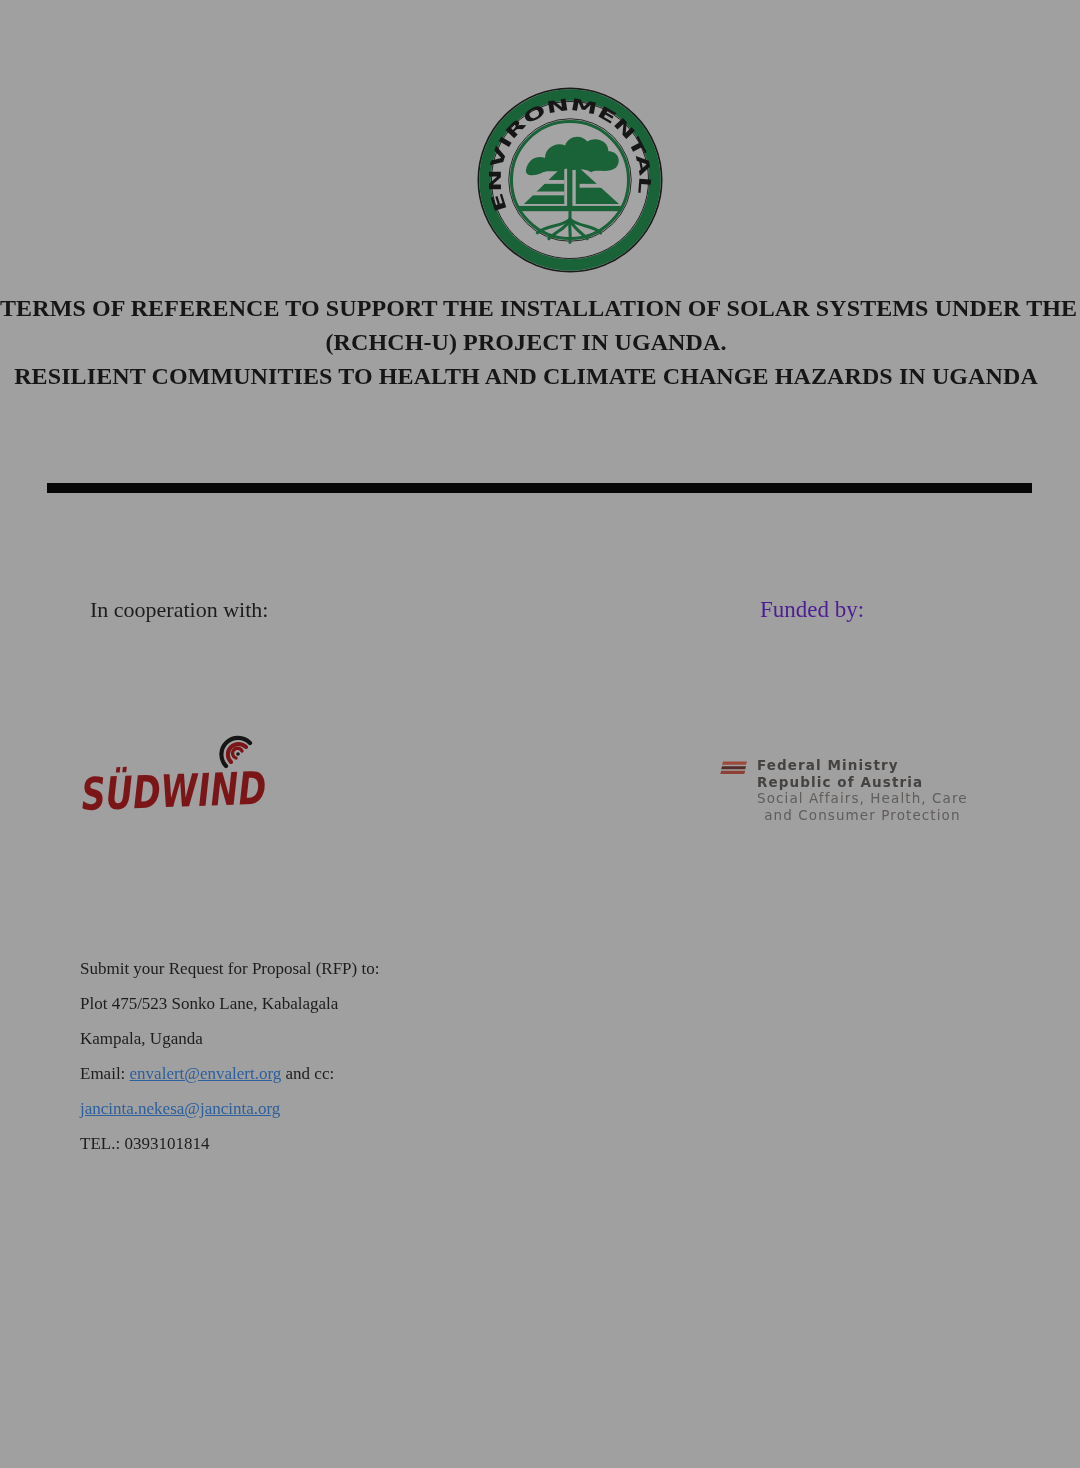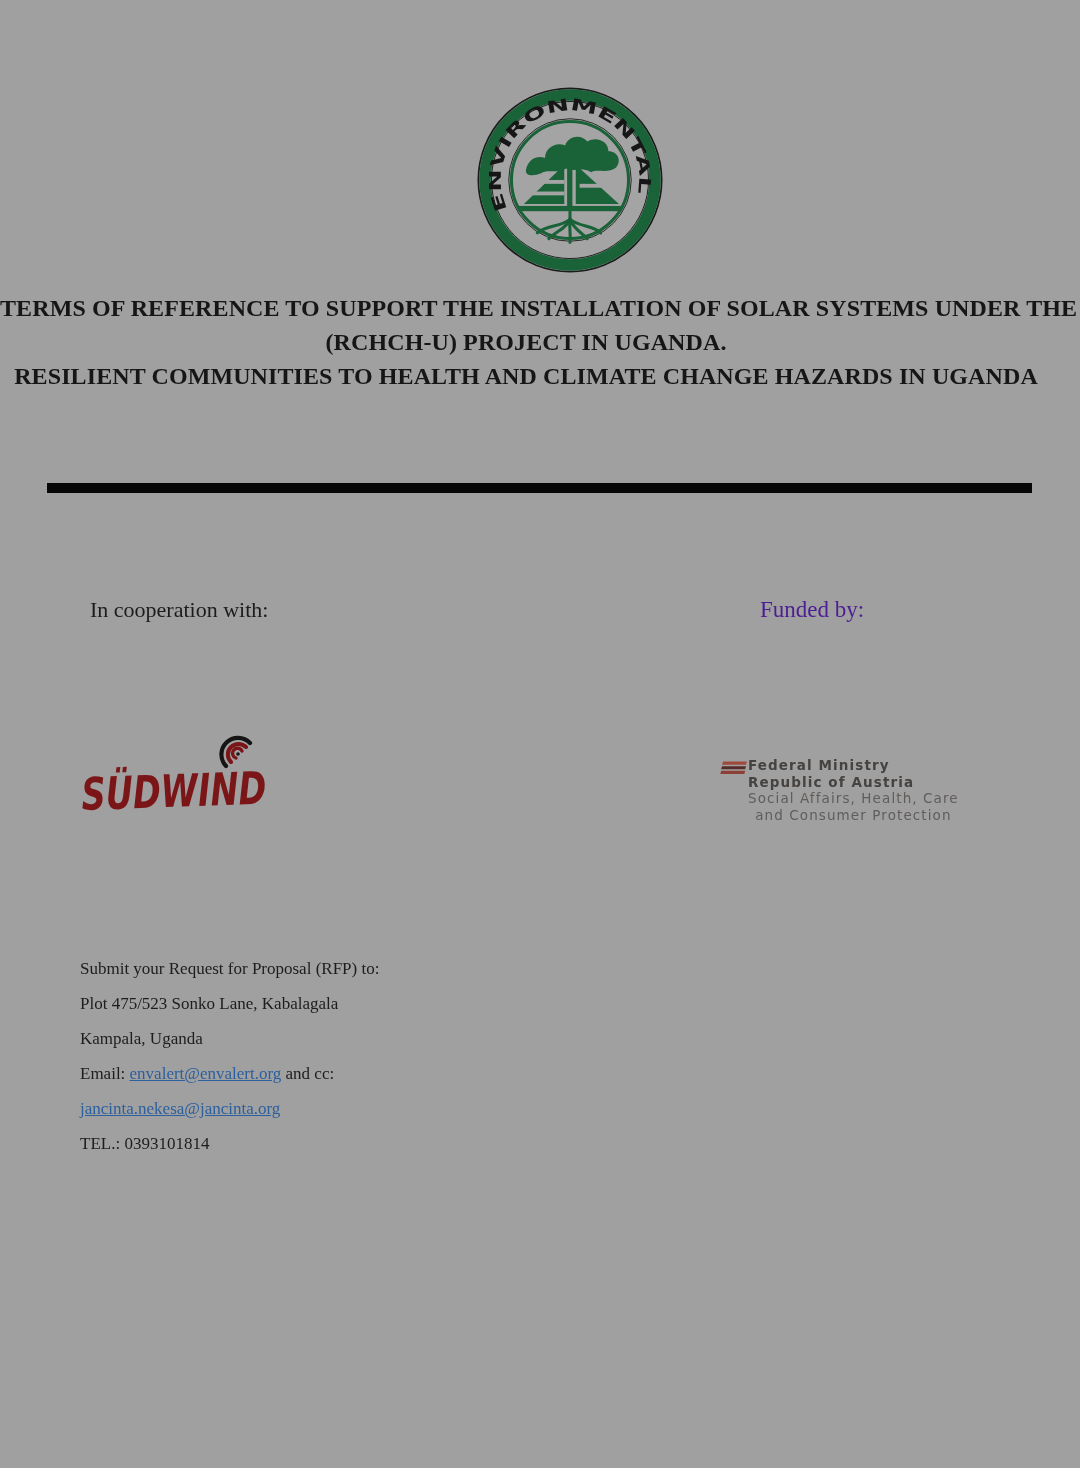--- a/index.html
+++ b/index.html
@@ -64,20 +64,21 @@
     top: 730px;
     width: 200px;
     height: 95px;
   }
   .austria-logo {
     position: absolute;
     left: 718px;
     top: 757px;
     display: flex;
     align-items: flex-start;
+    gap: 9px;
   }
   .austria-flag { width: 30px; height: 20px; margin-top: 2px; }
   .austria-text {
     font-family: "DejaVu Sans", sans-serif;
     font-size: 13.5px;
     line-height: 16.5px;
     letter-spacing: 1.1px;
     white-space: nowrap;
   }
   .austria-text .bold-line { font-weight: 700; color: #454240; }

